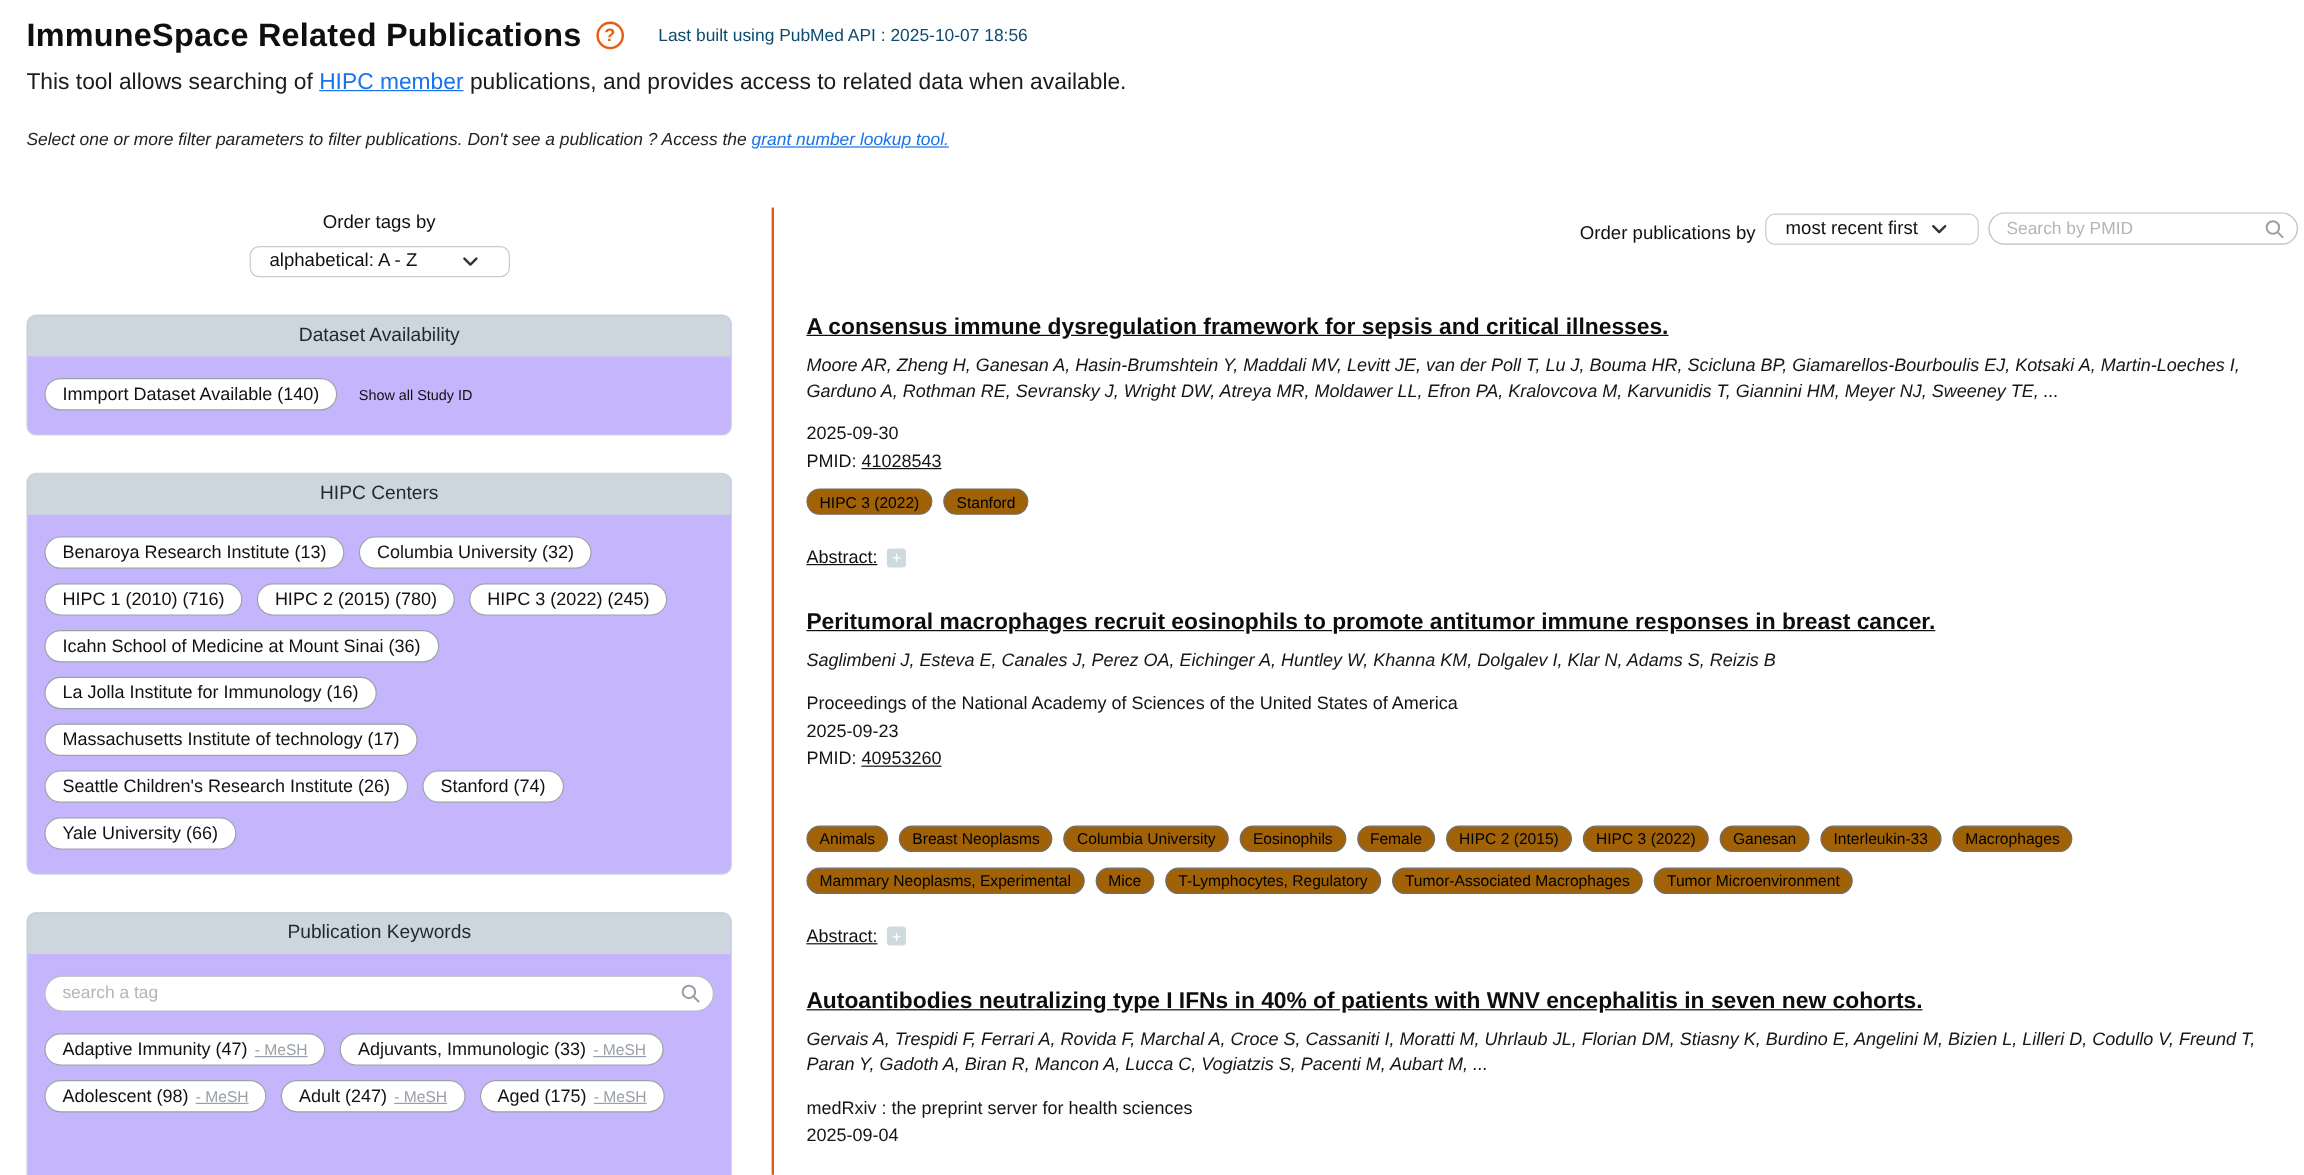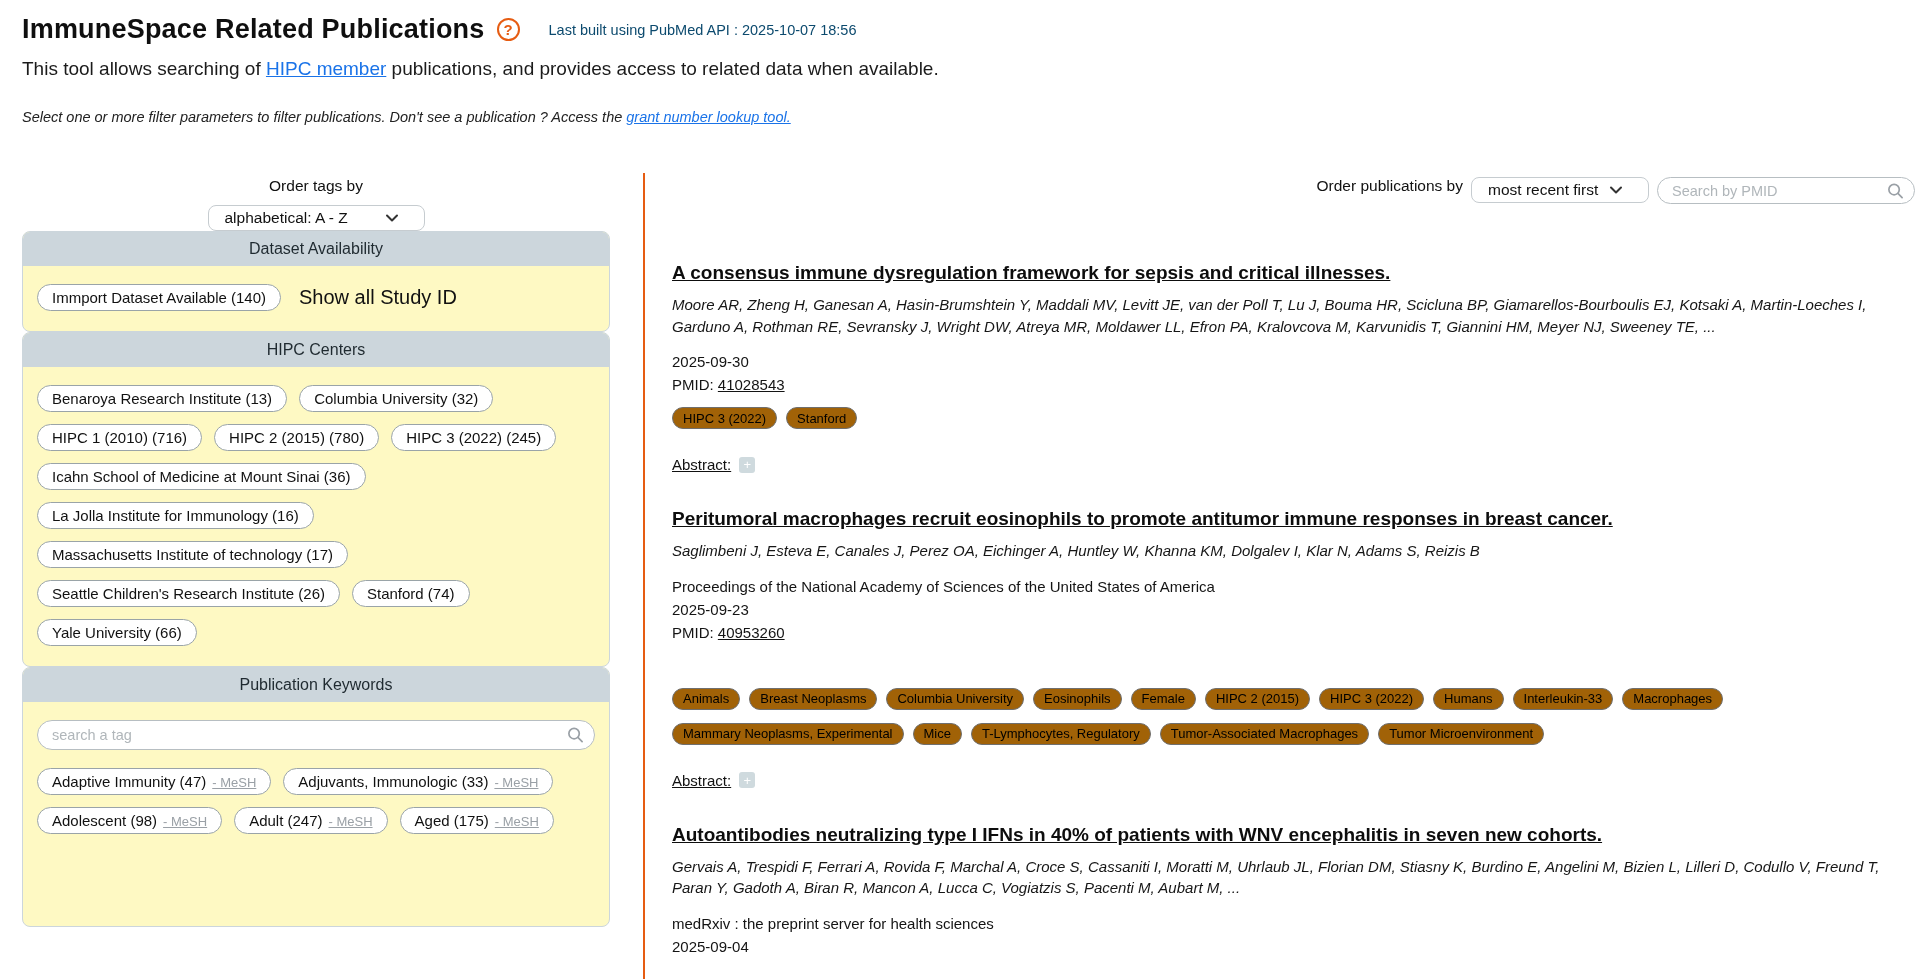--- a/index.html
+++ b/index.html
@@ -23,40 +23,40 @@
 
   
   .left { position:absolute; left:22px; top:177px; width:588px; }
   .order-row { display:flex; align-items:center; justify-content:flex-end; gap:10px;flex-direction:column; }
   .order-label { font-size:15.5px; color:#111; }
   .select { display:flex; align-items:center; justify-content:space-between; gap:10px;
     border:1px solid #c6ccd0; border-radius:8px; height:26px; padding:0 25px 0 16px;
     font-size:15.5px; min-width:217px; cursor:pointer; background:#fff; }
   .chev { width:14px; height:14px; flex:0 0 auto; }
 
-  .panel { border:1.5px solid #ccd6dc; border-radius:8px; overflow:hidden; background:#fef9c3; }
+  .panel { border:1.5px solid #ccd6dc; border-radius:8px; margin-top:31px; overflow:hidden; background:#c4b5fd; }
   .panel-hd { background:#ccd6dc; text-align:center; font-size:16px; color:#1f2a30;
     padding:8px 0; }
   .panel-bd { padding:18px 14px 20px 14px; display:flex; flex-wrap:wrap; gap:12px 12px; align-items:center; }
   .panel-keywords { height:260px; }
 
   .pill { border:1px solid #9aa4a8; border-radius:15px; padding:4px 14px; font-size:15px;
     background:#fff; color:#111; cursor:pointer; white-space:nowrap; }
   .mesh { color:#9aa0a6; font-size:13px; text-decoration:underline; margin-left:6px; cursor:pointer; }
-  .show-all { font-size:20px; margin-left:6px; cursor:pointer; }
+  .show-all { font-size:12px; margin-left:6px; cursor:pointer; }
 
   .tag-search { position:relative; width:100%; margin-bottom:6px; }
   .tag-search input, .pmid-search input { width:100%; height:30px; border:1px solid #b7bec2;
     border-radius:16px; padding:0 34px 0 14px; font-size:14.5px; color:#333; outline:none; }
   .tag-search input::placeholder, .pmid-search input::placeholder { color:#b0b6ba; }
   .search-ic { position:absolute; right:11px; top:50%; transform:translateY(-50%); width:17px; height:17px; }
 
   
   .right { position:absolute; left:672px; top:177px; width:1243px; }
-  .controls { display:flex; align-items:flex-start; justify-content:flex-end; gap:8px; }
+  .controls { display:flex; align-items:flex-end; justify-content:flex-end; gap:8px; }
   .controls .select { min-width:178px; height:26px; }
   .pmid-search { position:relative; width:258px; }
   .pmid-search input { border-radius:16px; height:27px; }
 
   .pub-title { display:inline-block; font-size:19px; font-weight:bold; color:#0d0d0d;
     text-decoration:underline; cursor:pointer; line-height:1.25; }
   .pub1 .pub-title { margin-top:57px; }
   .authors { font-style:italic; font-size:15px; margin-top:9px; line-height:1.45; color:#161616; }
   .meta { margin-top:13px; font-size:15px; line-height:23px; color:#141414; }
   .meta a { color:#141414; text-decoration:underline; cursor:pointer; }
@@ -184,21 +184,21 @@
       <div><span>PMID:</span> <a>40953260</a></div>
     </div>
     <div class="tags">
       <button class="tag">Animals</button>
       <button class="tag">Breast Neoplasms</button>
       <button class="tag">Columbia University</button>
       <button class="tag">Eosinophils</button>
       <button class="tag">Female</button>
       <button class="tag">HIPC 2 (2015)</button>
       <button class="tag">HIPC 3 (2022)</button>
-      <button class="tag">Humans</button>
+      <button class="tag">Ganesan</button>
       <button class="tag">Interleukin-33</button>
       <button class="tag">Macrophages</button>
       <button class="tag">Mammary Neoplasms, Experimental</button>
       <button class="tag">Mice</button>
       <button class="tag">T-Lymphocytes, Regulatory</button>
       <button class="tag">Tumor-Associated Macrophages</button>
       <button class="tag">Tumor Microenvironment</button>
     </div>
     <div class="abstract-row">
       <span class="abstract-lbl">Abstract:</span>

